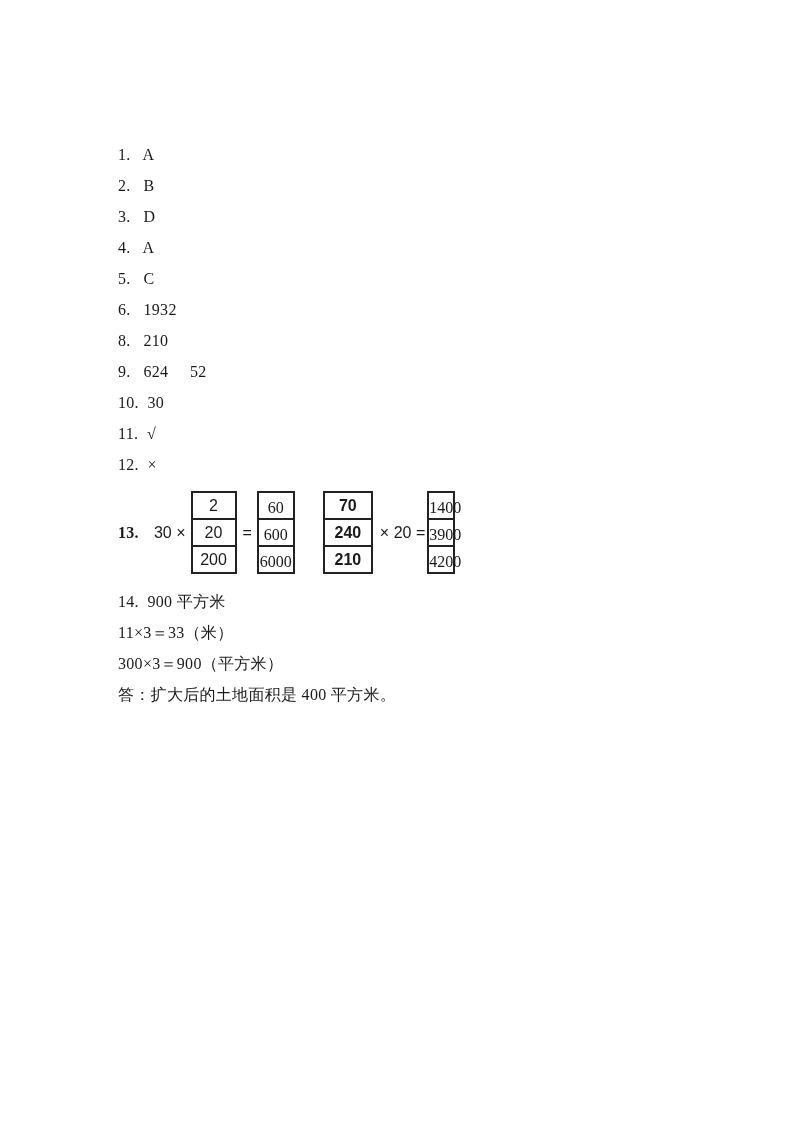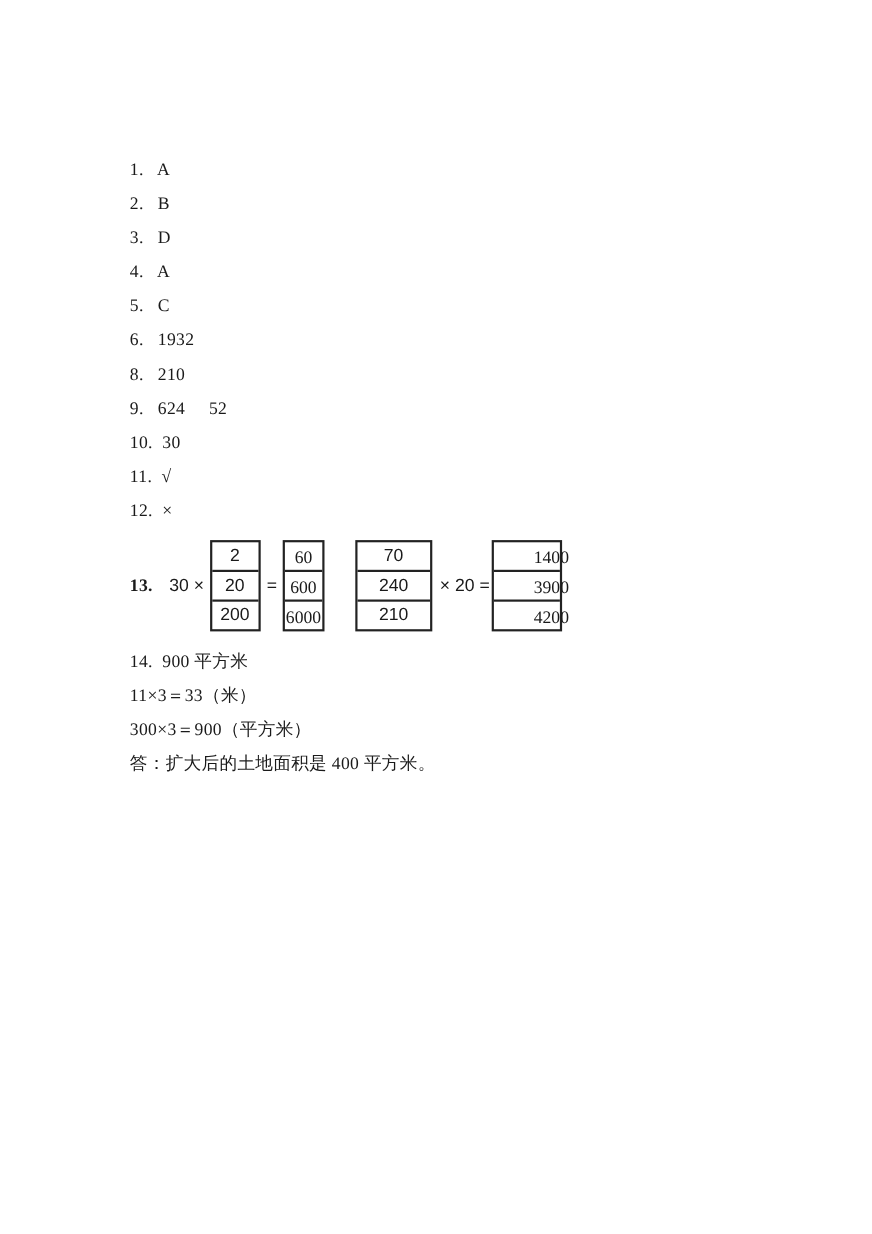--- a/index.html
+++ b/index.html
@@ -66,22 +66,22 @@
     font-family: "Liberation Sans", "DejaVu Sans", sans-serif;
   }
   .vt.serifed > div {
     font-family: "Liberation Serif", "DejaVu Serif", serif;
     line-height: 29px;
   }
   .t1 { margin-left: 5px; }
   .t1 > div { width: 42px; }
   .t2 > div { width: 34px; }
   .t3 { margin-left: 28px; }
-  .t3 > div { width: 66px; }
-  .t4 > div { width: 24px; padding-left: 36px; }
+  .t3 > div { width: 46px; font-weight: bold; }
+  .t4 > div { width: 24px; }
   
   .q14 { margin-top: 12px; }
 </style>
 </head>
 <body>
 
 <div class="page">
   <div class="content">
 
     <div class="ans">1.   A</div>

